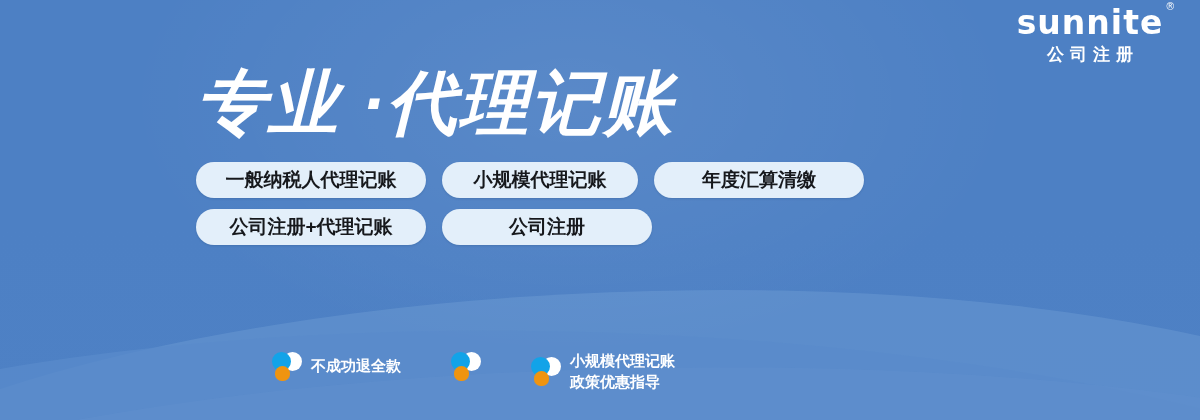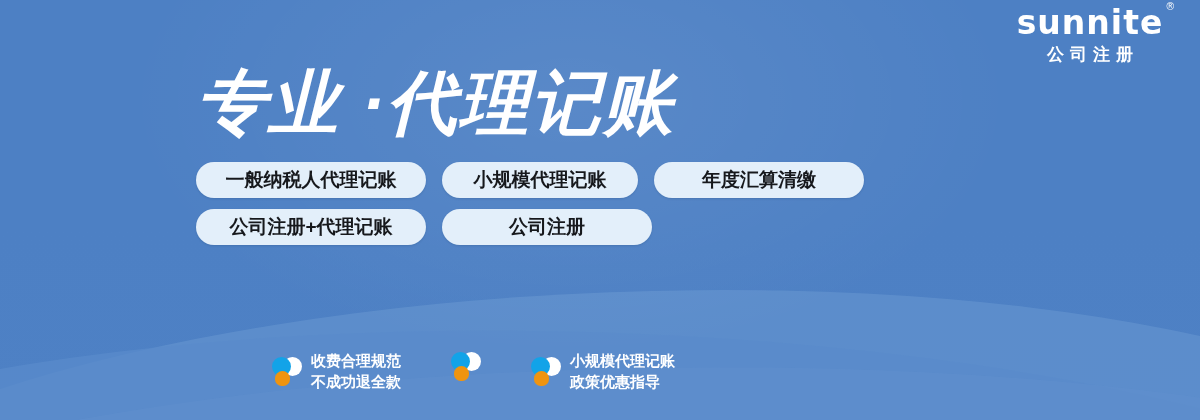--- a/index.html
+++ b/index.html
@@ -136,21 +136,20 @@
 
   <div class="features">
 
     <div class="feature">
       <div class="feat-icon">
         <div class="moon"></div>
         <div class="head"></div>
         <div class="body"></div>
       </div>
       <div class="feat-text">
-        <div>收费合理规范</div>
         <div>不成功退全款</div>
       </div>
     </div>
 
     <div class="feature">
       <div class="feat-icon">
         <div class="moon"></div>
         <div class="head"></div>
         <div class="body"></div>
       </div>

